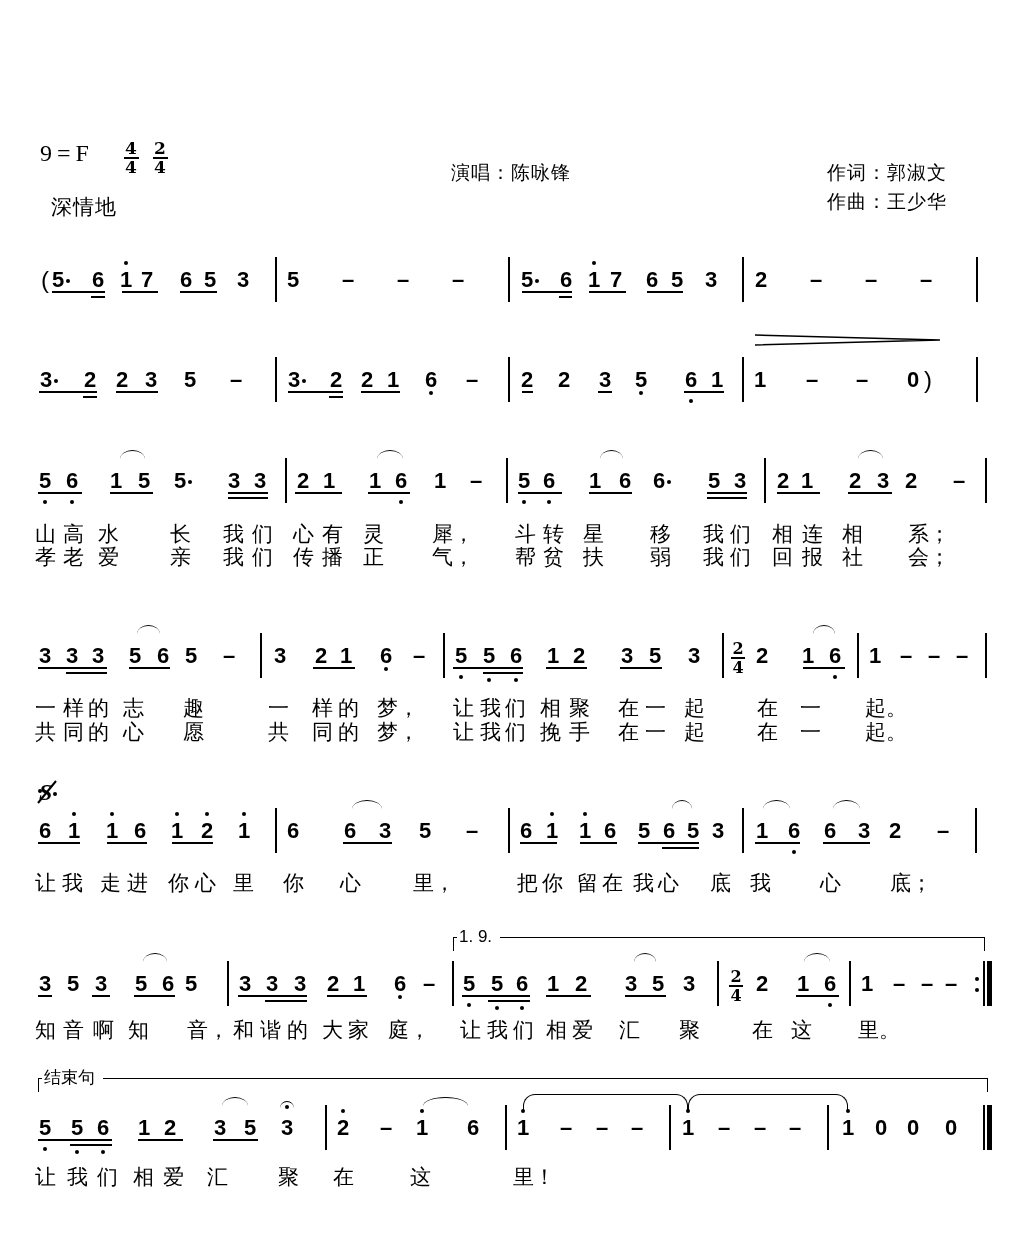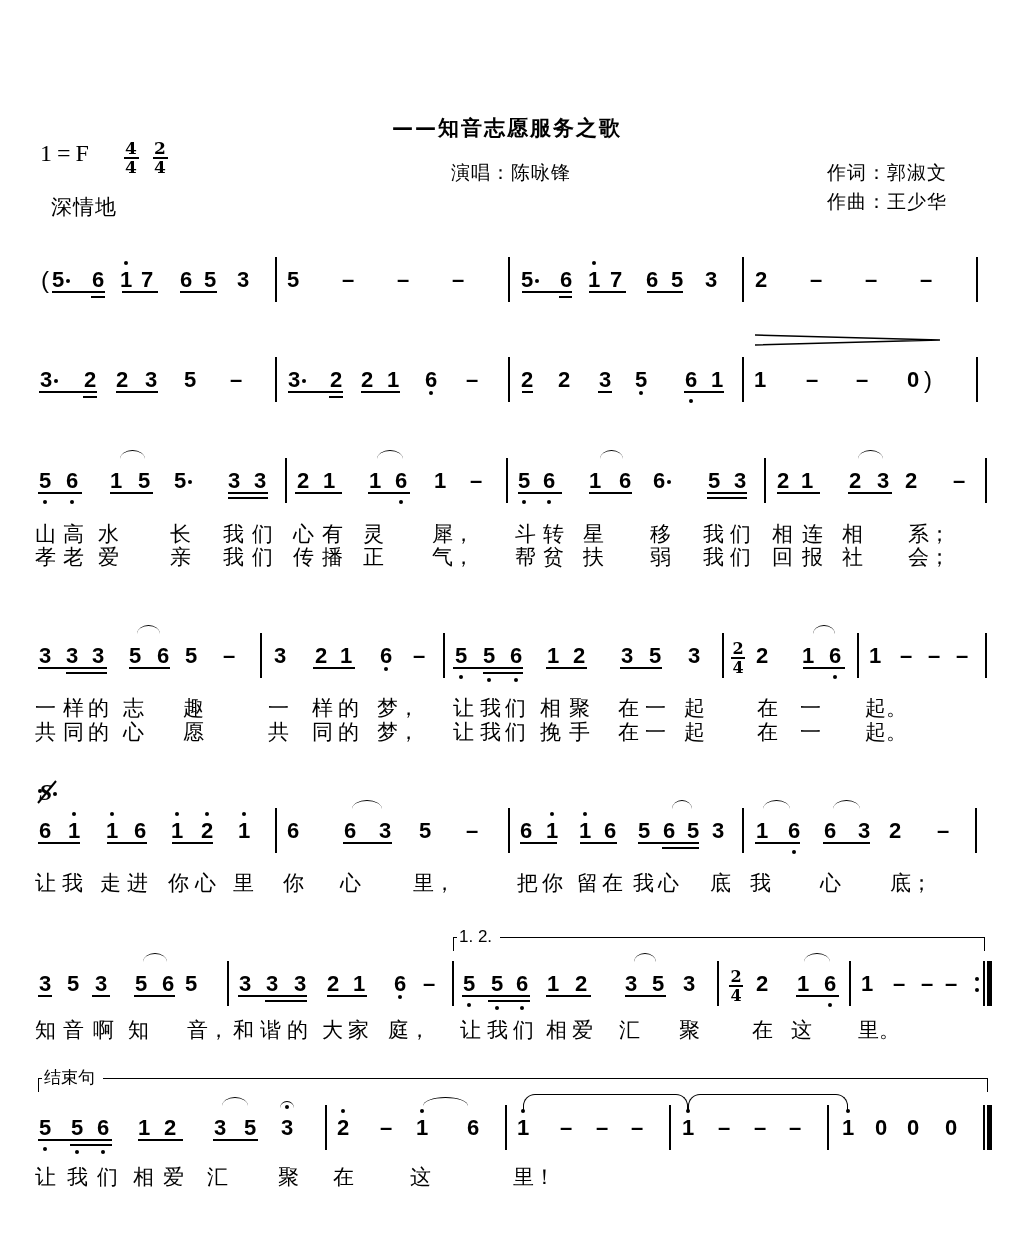--- a/index.html
+++ b/index.html
@@ -36,23 +36,22 @@
   .volta{position:absolute;height:14px;box-sizing:border-box;border-top:1.2px solid #000;
          border-left:1.2px solid #000;border-right:1.2px solid #000;}
   .volta-label{position:absolute;left:3px;top:-10px;background:#fff;padding:0 8px 0 2px;
                font:17px/18px "Liberation Sans",sans-serif;white-space:nowrap;}
   .segno,.hairpin{position:absolute;}
 </style>
 </head>
 <body>
 
 <div class="page">
-  <div class="subtitle">——知音志愿服务之歌</div>
-
-  <div class="key">1=F</div>
+
+  <div class="key">9=F</div>
   <div class="htsig" style="left:121px">
     <span class="tnum">4</span>
     <span class="tline"></span>
     <span class="tden">4</span>
   </div>
   <div class="htsig" style="left:150px">
     <span class="tnum">2</span>
     <span class="tline"></span>
     <span class="tden">4</span>
   </div>
@@ -471,21 +470,21 @@
         <span class="nt note" style="left: 859px; top: 973px;">1</span>
         <span class="nt dash" style="left: 891px; top: 973px;">–</span>
         <span class="nt dash" style="left: 919px; top: 973px;">–</span>
         <span class="nt dash" style="left: 943px; top: 973px;">–</span>
         <div class="tsig" style="left: 726px; top: 969px;">
           <span class="tnum">2</span>
           <span class="tline"></span>
           <span class="tden">4</span>
         </div>
         <div class="volta" style="left: 453px; width: 532px; top: 937px;">
-          <span class="volta-label">1. 2.</span>
+          <span class="volta-label">1. 9.</span>
         </div>
         <span class="dot" style="left: 975px; top: 977px;"></span>
         <span class="dot" style="left: 975px; top: 988px;"></span>
         <div class="bar" style="left: 983px; top: 961px;"></div>
         <div class="bar thick" style="left: 987px; top: 961px;"></div>
         <span class="lyr" style="left: 35px; top: 1019px;">知</span>
         <span class="lyr" style="left: 63px; top: 1019px;">音</span>
         <span class="lyr" style="left: 93px; top: 1019px;">啊</span>
         <span class="lyr" style="left: 128px; top: 1019px;">知</span>
         <span class="lyr" style="left: 187px; top: 1019px;">音，</span>

